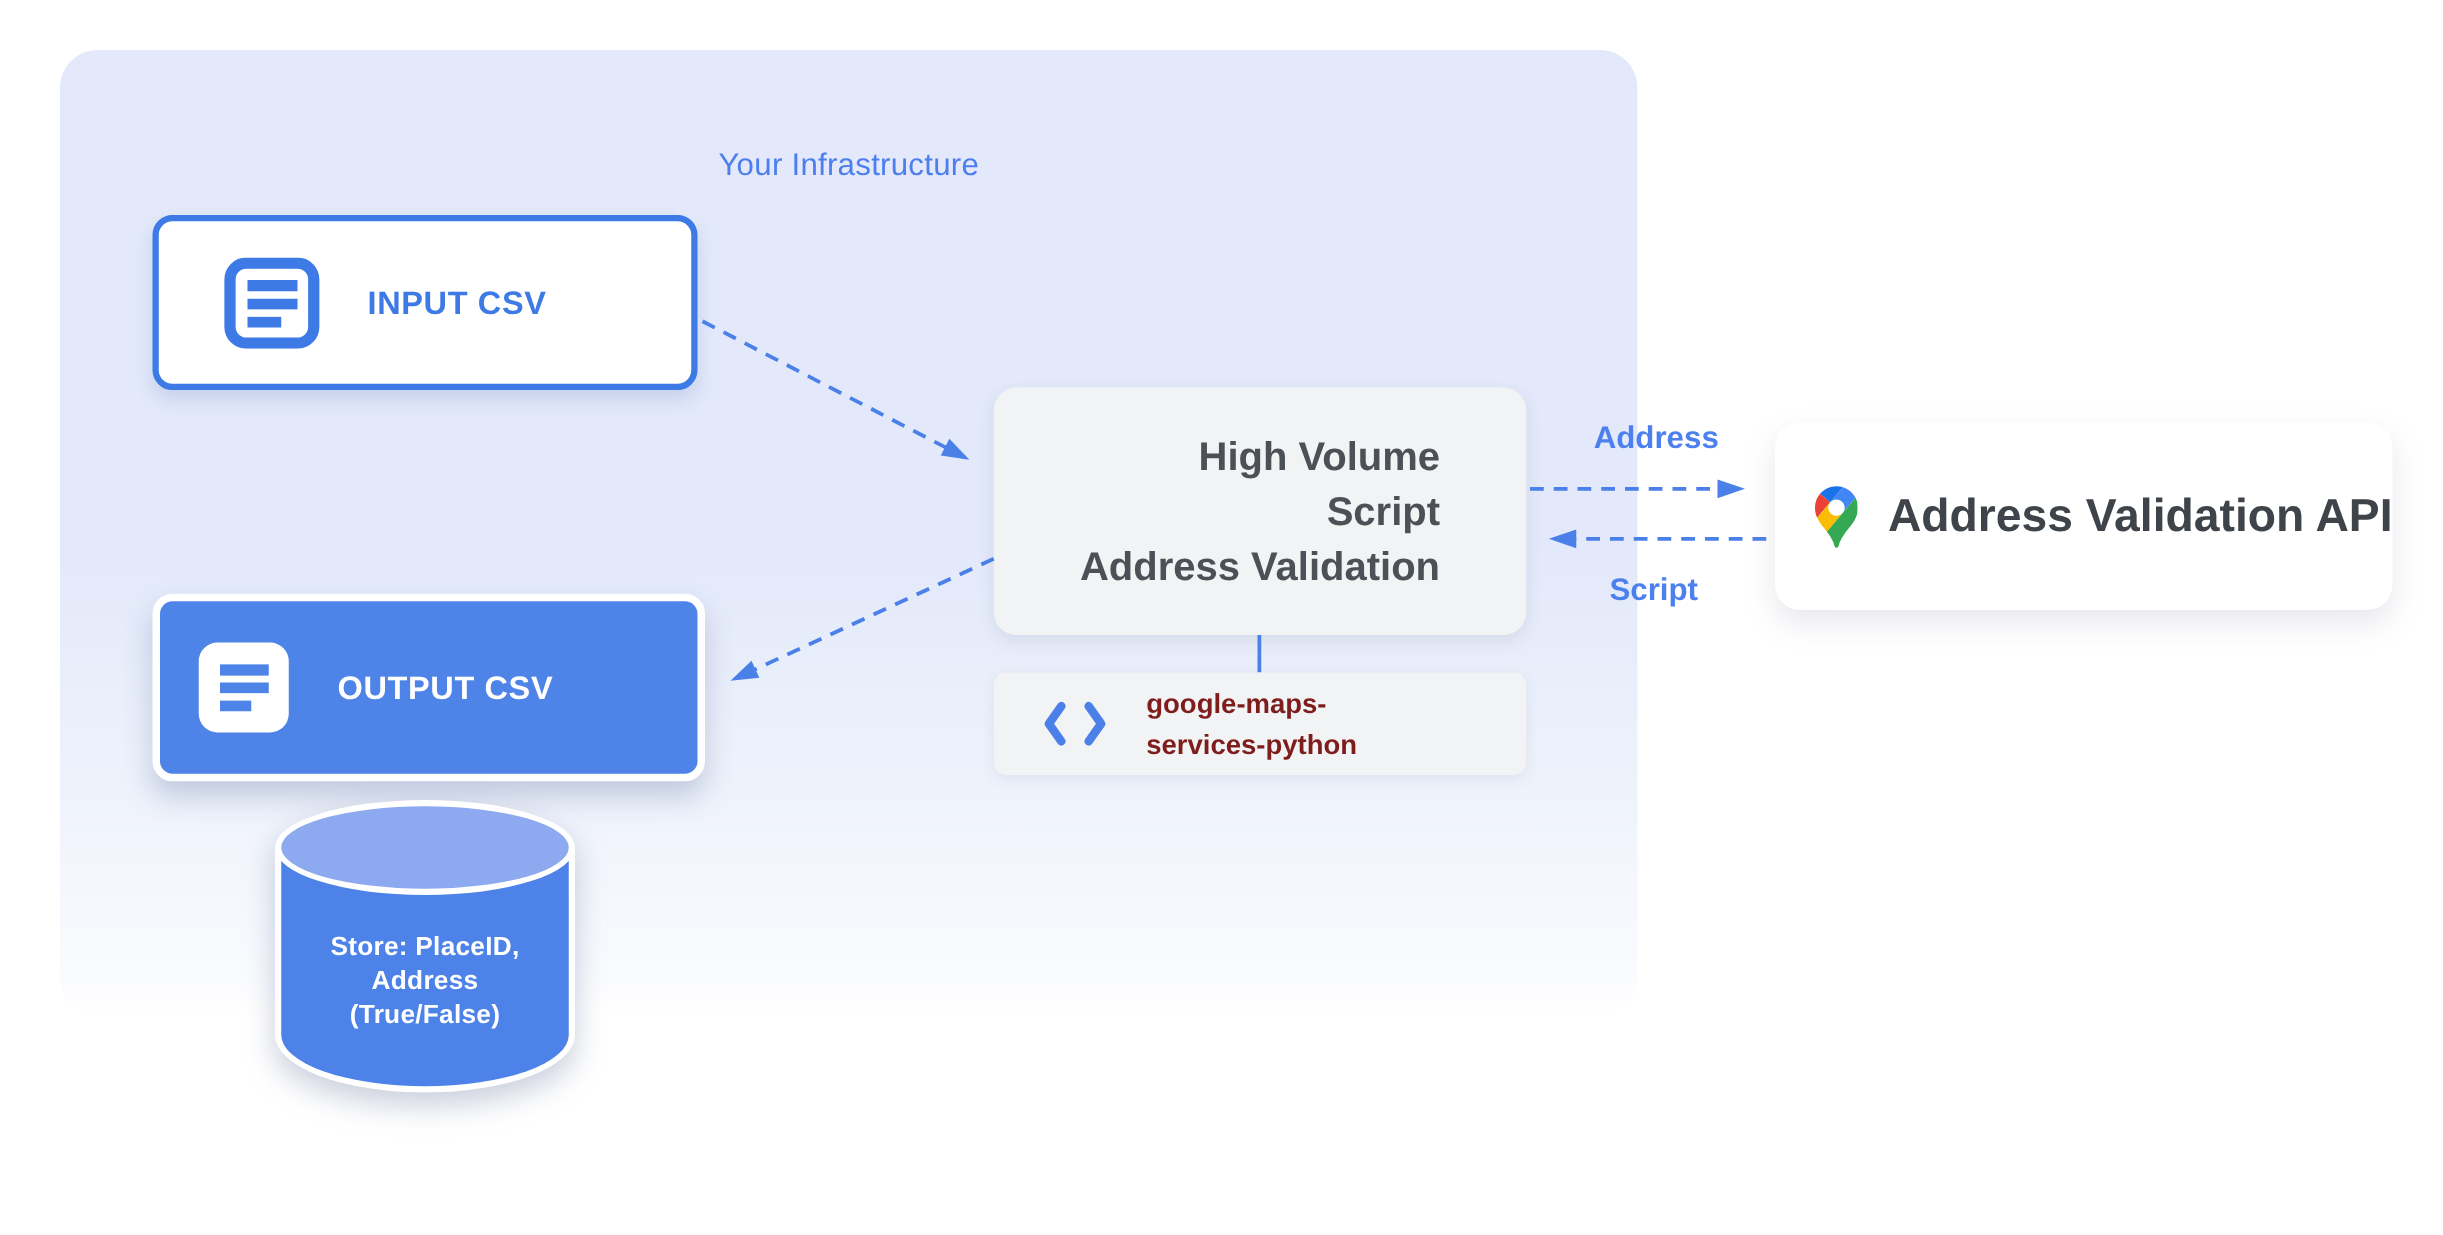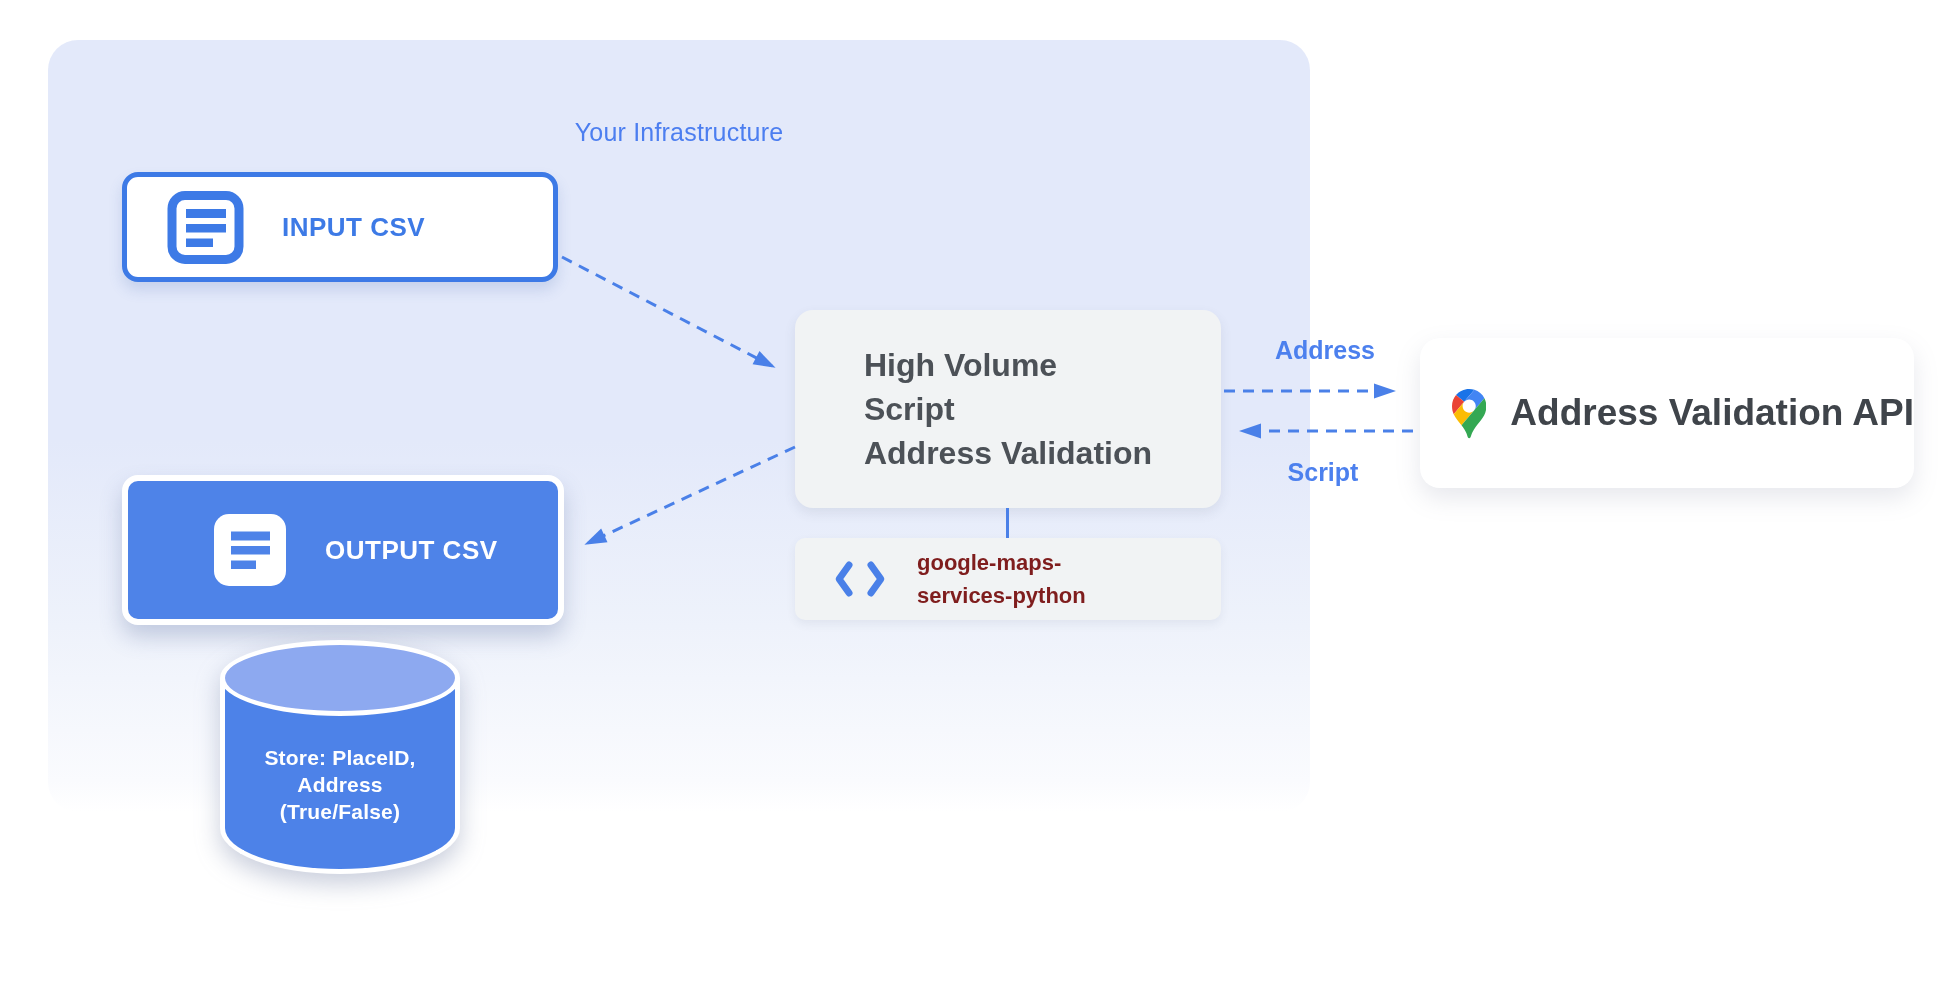--- a/index.html
+++ b/index.html
@@ -16,28 +16,28 @@
   .infra-title{
     position:absolute;left:0;top:78px;width:100%;text-align:center;
     font-size:25px;font-weight:normal;color:#4c7ef0;letter-spacing:.2px;
   }
   
   .csv-box{
     position:absolute;display:flex;align-items:center;box-sizing:border-box;
     border-radius:16px;
   }
   .input-box{
-    left:122px;top:172px;width:436px;height:110px;background:#ffffff;
-    border:5px solid #3d7ae6;padding-left:40px;
+    left:122px;top:172px;width:436px;height:140px;background:#ffffff;
+    border:5px solid #3d7ae6;padding-left:52px;
     box-shadow:0 8px 14px rgba(66,103,178,.18);
   }
   .input-box .csv-label{color:#3d7ae6;}
   .output-box{
     left:122px;top:475px;width:442px;height:150px;background:#4e83e8;
-    border:6px solid #ffffff;padding-left:85px;
+    border:6px solid #ffffff;padding-left:30px;
     box-shadow:0 12px 22px rgba(90,110,160,.30);
   }
   .output-box .csv-label{color:#ffffff;}
   .csv-label{font-size:26px;font-weight:bold;letter-spacing:.5px;margin-left:38px;}
   .doc-icon{flex:0 0 auto;}
   
   .cylinder{
     position:absolute;left:220px;top:640px;width:240px;height:234px;
     filter:drop-shadow(0 10px 12px rgba(100,115,155,.35));
   }
@@ -51,21 +51,21 @@
     background:#8da9f0;border:5px solid #ffffff;border-radius:50%;
   }
   .cyl-text{
     position:absolute;left:0;right:0;top:104px;text-align:center;
     color:#ffffff;font-size:21px;font-weight:bold;line-height:27px;letter-spacing:.2px;
   }
   
   .script-box{
     position:absolute;left:795px;top:310px;width:426px;height:198px;
     background:#f1f3f4;border-radius:18px;
-    display:flex;align-items:center;justify-content:center;text-align:left;
+    display:flex;align-items:center;justify-content:center;text-align:right;
     box-shadow:0 5px 12px rgba(70,80,100,.10);
   }
   .script-text{font-size:32px;font-weight:bold;color:#4c5157;line-height:44px;}
   .connector{
     position:absolute;left:1006px;top:508px;width:3px;height:30px;background:#4a80e8;
   }
   .library-box{
     position:absolute;left:795px;top:538px;width:426px;height:82px;
     background:#f1f3f4;border-radius:10px;
     display:flex;align-items:center;padding-left:38px;box-sizing:border-box;

